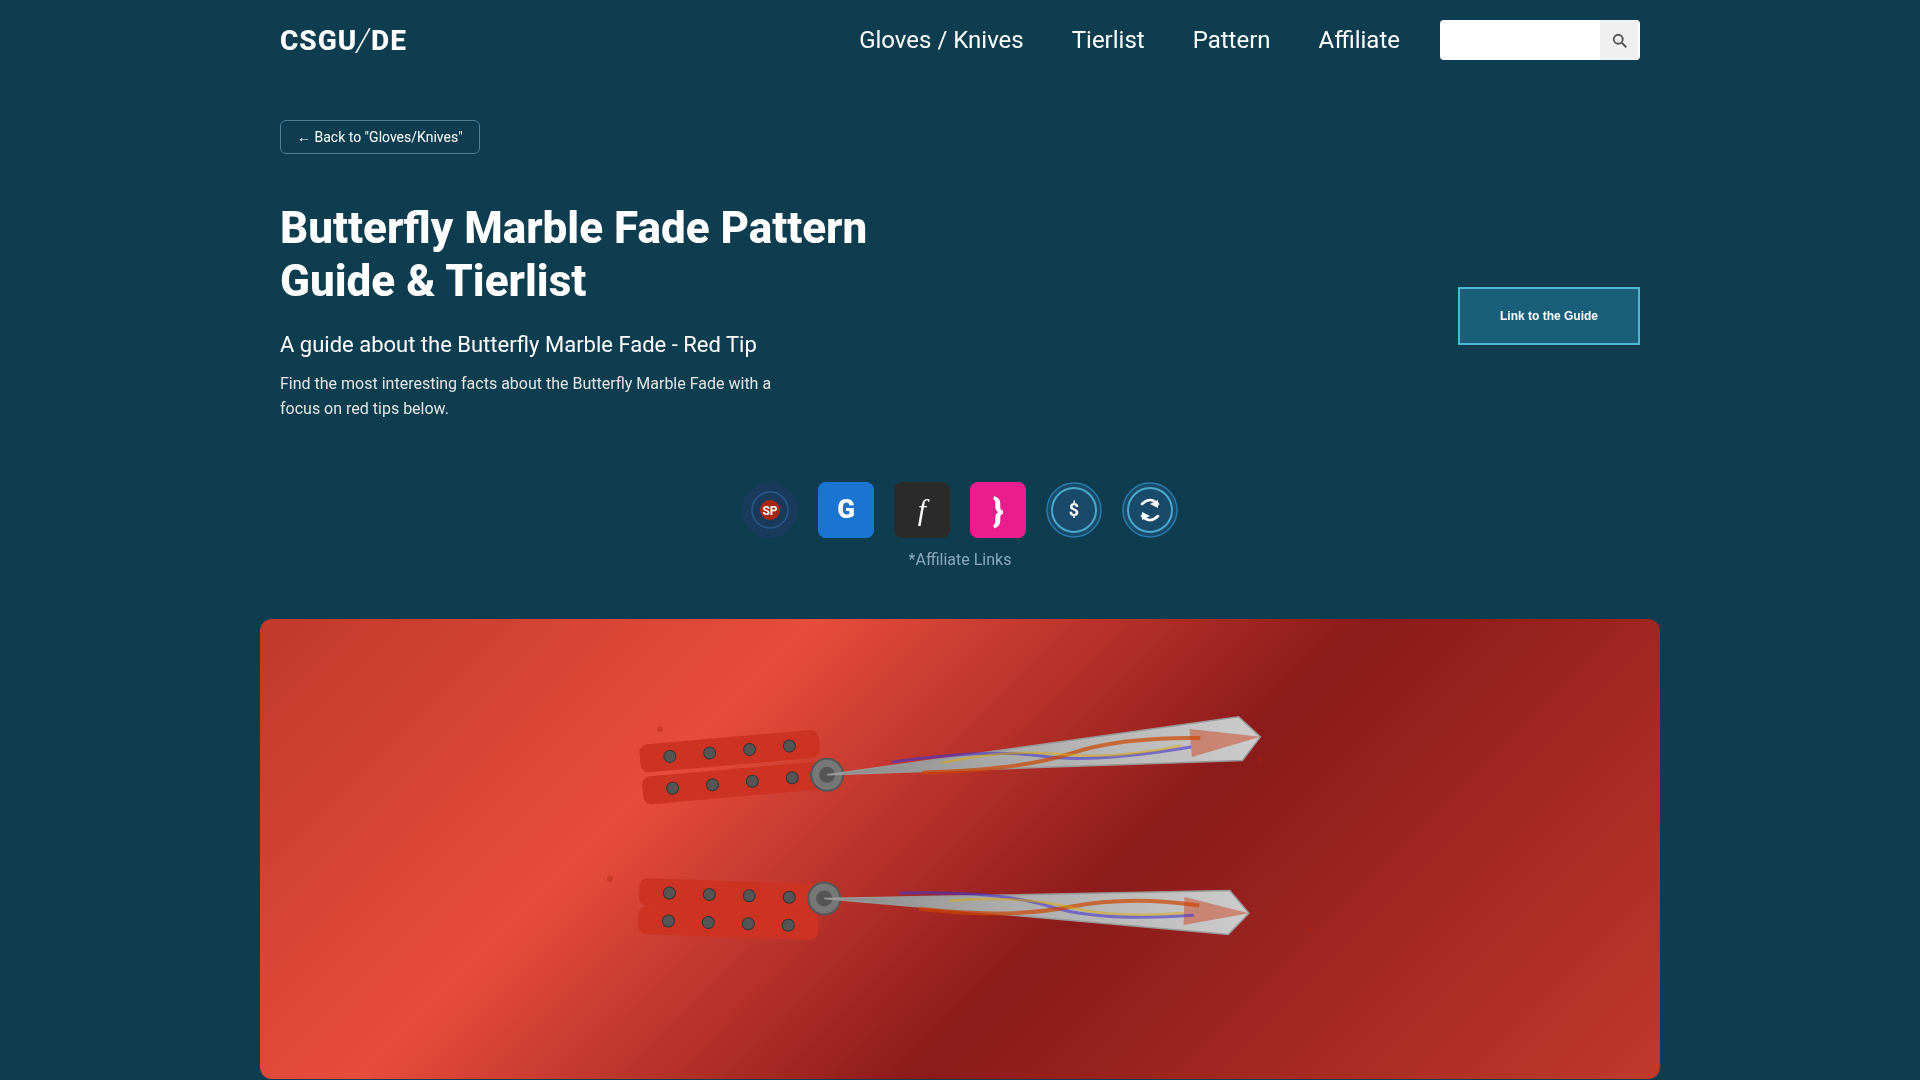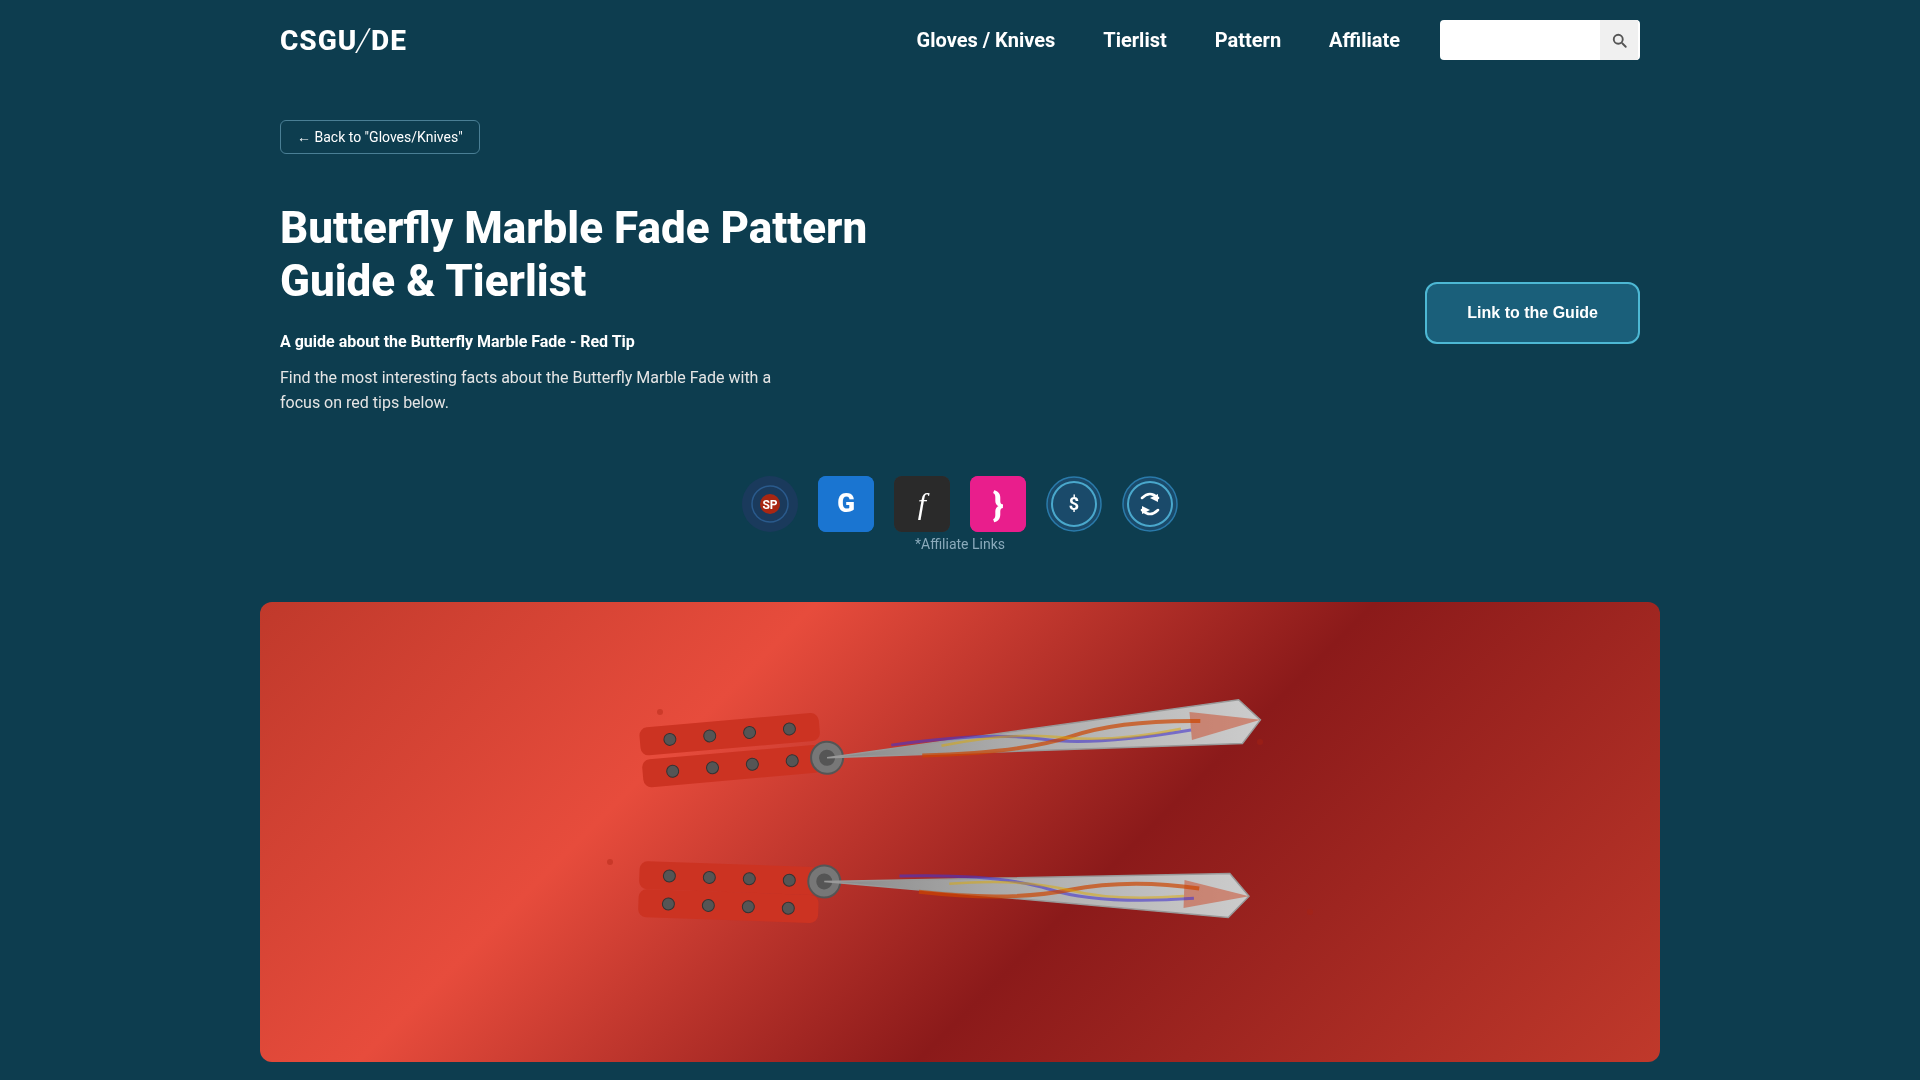--- a/index.html
+++ b/index.html
@@ -50,22 +50,22 @@
     nav {
       display: flex;
       align-items: center;
       gap: 48px;
       margin-right: 40px;
     }
 
     nav a {
       color: #ffffff;
       text-decoration: none;
-      font-size: 20px;
-      font-weight: 700;
+      font-size: 24px;
+      font-weight: 400;
       cursor: pointer;
     }
 
     .search-container {
       display: flex;
       align-items: center;
       background: #ffffff;
       border-radius: 4px;
       overflow: hidden;
       width: 200px;
@@ -135,40 +135,40 @@
 
     .page-title {
       font-size: 44px;
       font-weight: 800;
       color: #ffffff;
       line-height: 1.2;
       margin-bottom: 24px;
     }
 
     .subtitle {
-      font-size: 16px;
-      font-weight: 700;
+      font-size: 22px;
+      font-weight: 400;
       color: #ffffff;
       margin-bottom: 14px;
     }
 
     .description {
       font-size: 16px;
       color: #e5e5e5;
       line-height: 1.6;
       max-width: 520px;
     }
 
     .link-guide-btn {
       background: #1a5f7a;
       color: #ffffff;
       border: 2px solid #4db8d4;
-      border-radius: 12px;
+      border-radius: 0;
       padding: 20px 40px;
-      font-size: 16px;
+      font-size: 12px;
       font-weight: 600;
       cursor: pointer;
       white-space: nowrap;
       margin-top: 9px;
     }
 
     
     .buy-section {
       text-align: center;
       margin-bottom: 50px;
@@ -197,23 +197,23 @@
       align-items: center;
       justify-content: center;
       font-size: 22px;
       font-weight: 700;
       color: #fff;
       overflow: hidden;
       position: relative;
     }
 
     .affiliate-note {
-      font-size: 14px;
+      font-size: 16px;
       color: #8aaabb;
-      margin-top: 4px;
+      margin-top: 12px;
       text-align: center;
     }
 
     
     .icon-skinport { background: #1a3a5c; border-radius: 50%; }
     .icon-gamerpay { background: #1a75d1; border-radius: 8px; }
     .icon-float { background: #333; border-radius: 8px; font-style: italic; }
     .icon-bitskins { background: #e91e8c; border-radius: 8px; }
     .icon-cs-money { background: transparent; border-radius: 50%; overflow: visible; }
     .icon-tradeit { background: transparent; border-radius: 50%; overflow: visible; }

